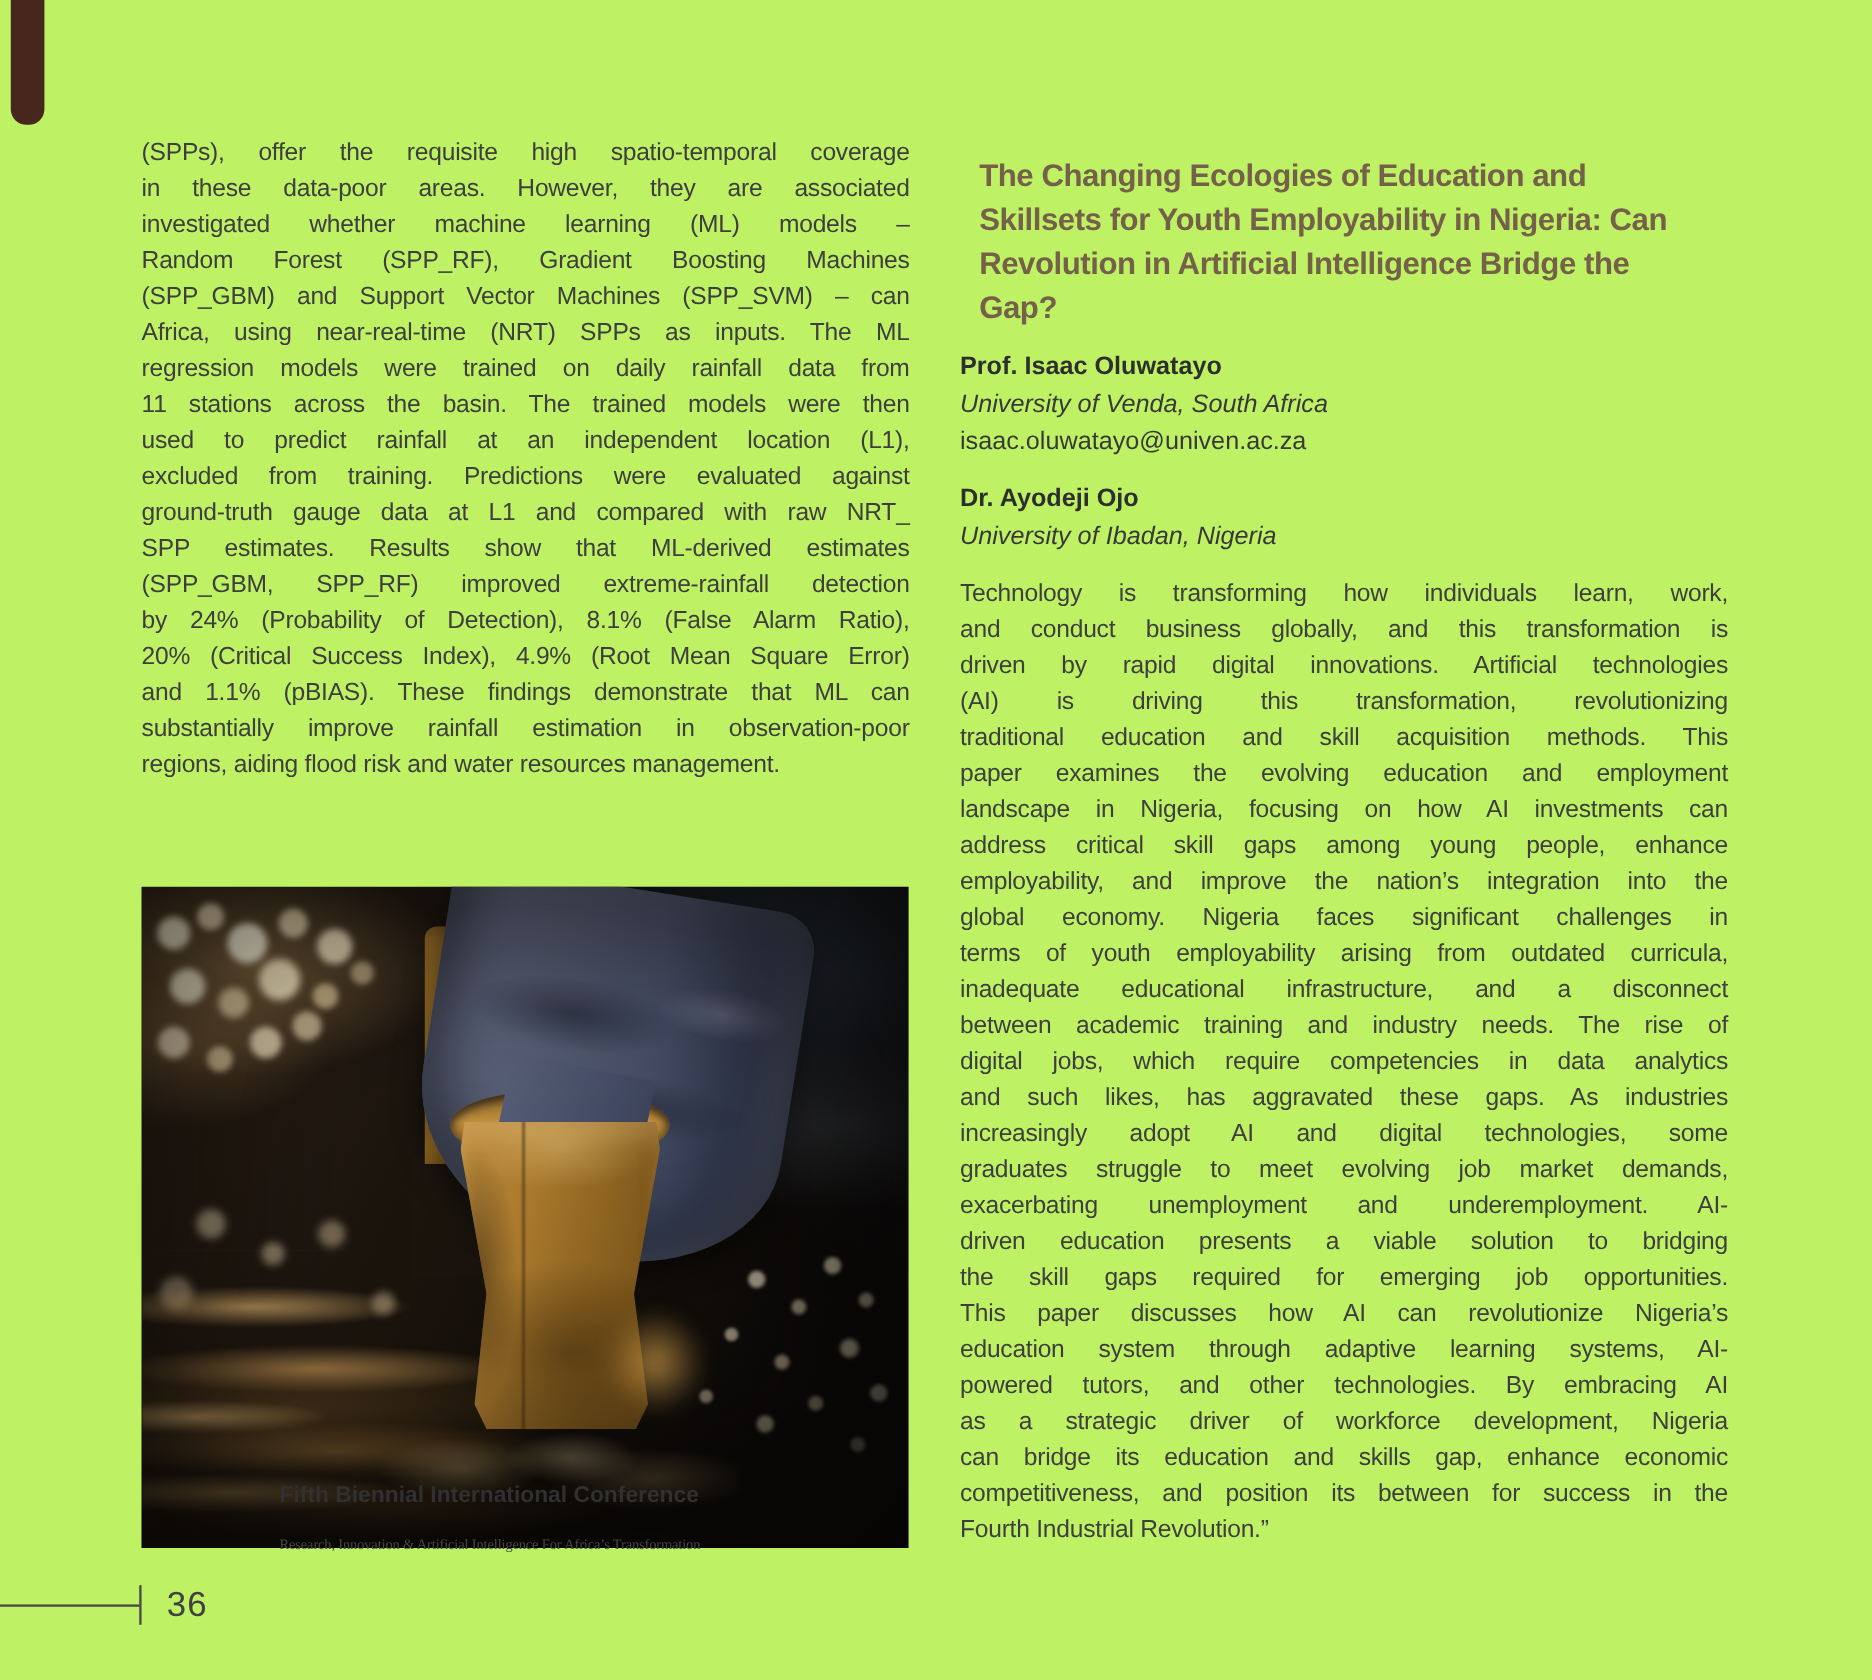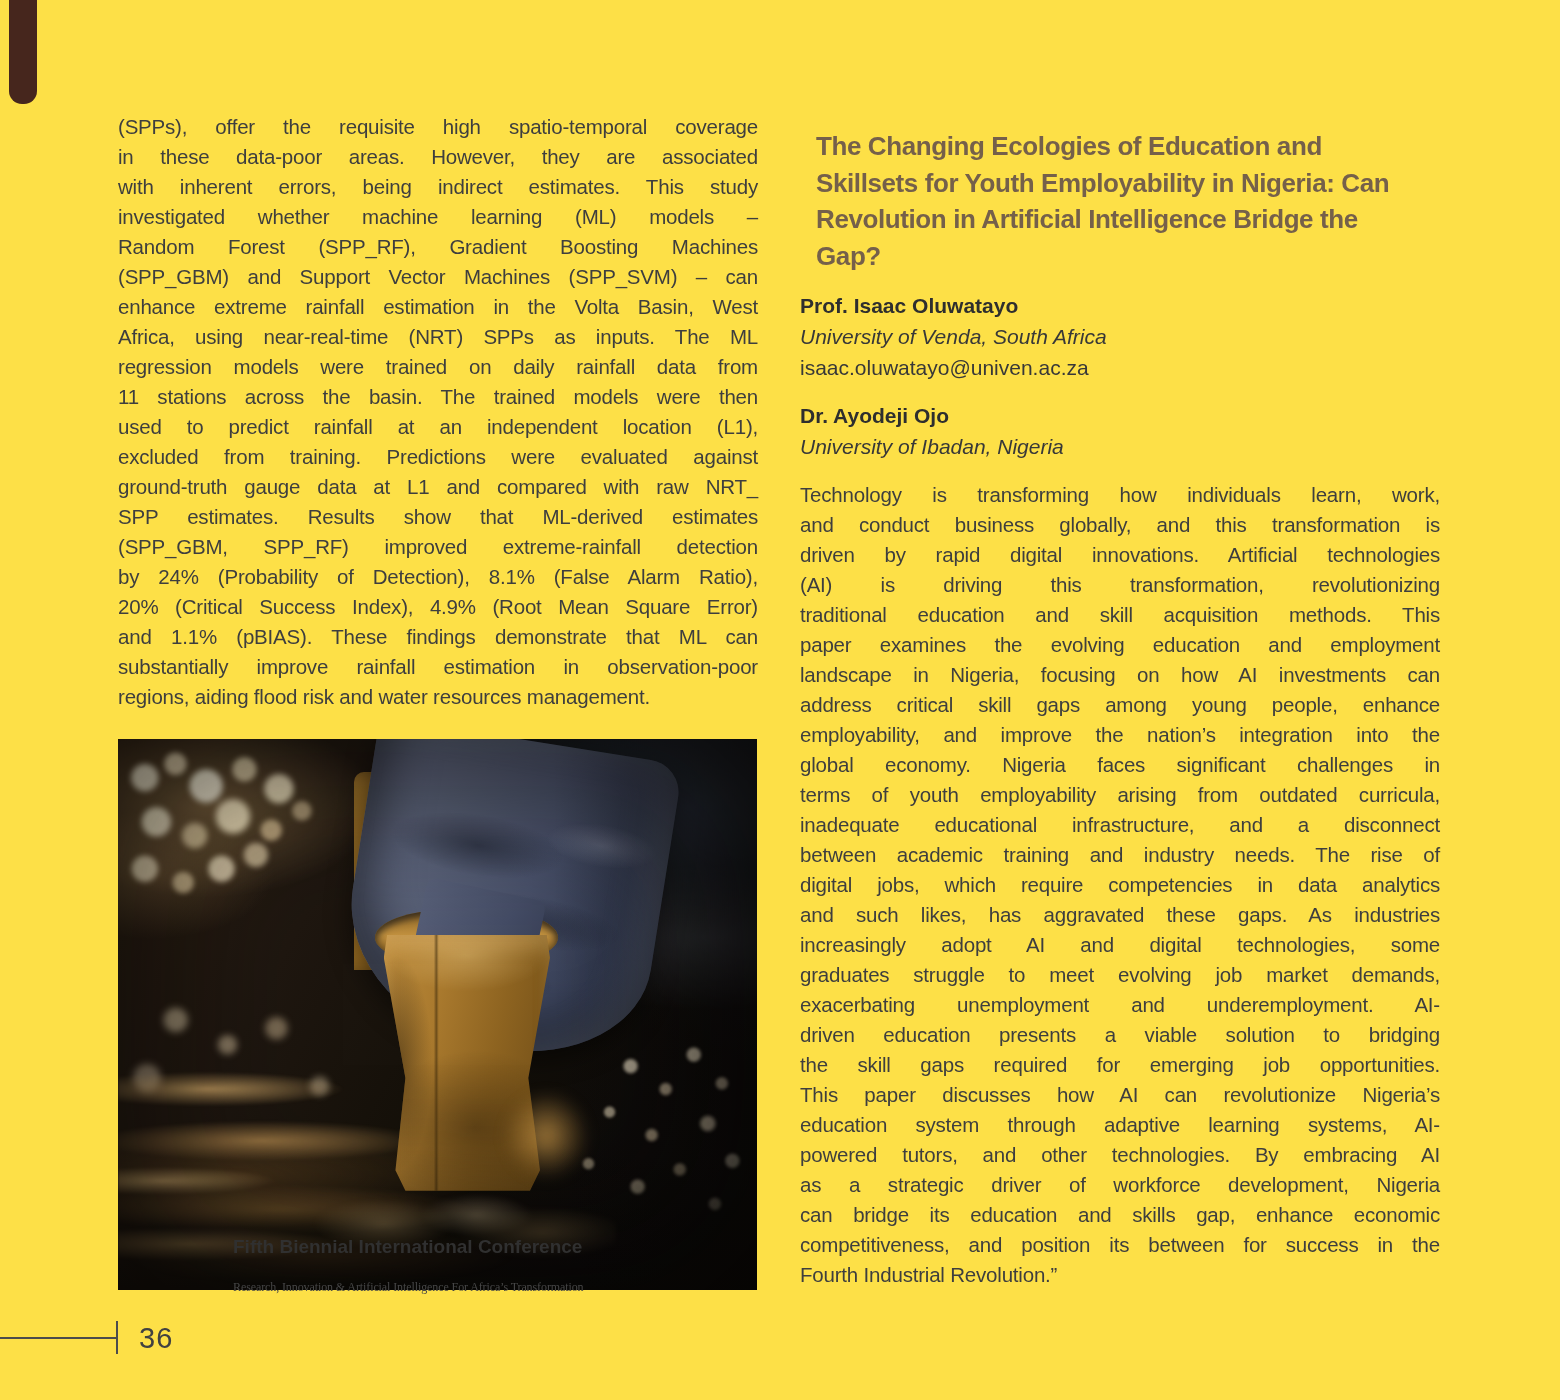--- a/index.html
+++ b/index.html
@@ -1,18 +1,18 @@
 <!DOCTYPE html>
 <html><head>
 <meta charset="utf-8">
 <style>
   html,body{margin:0;padding:0;background:#e8e8e8;}
   .page{
     position:relative;width:1560px;height:1400px;margin:0 auto;
-    background:#fde047;overflow:hidden;
+    background:#bef264;overflow:hidden;
     font-family:"Liberation Sans","DejaVu Sans",sans-serif;
     color:#3e3e3e;
   }
   
   .edge-tab{
     position:absolute;left:9px;top:0;width:28px;height:104px;
     background:#46261d;border-radius:0 0 13px 13px;
   }
   
   .col{position:absolute;width:640px;}
@@ -193,25 +193,23 @@
 </head>
 <body>
 
 <div class="page">
 
   <div class="edge-tab"></div>
 
   <div class="col left-col body-text">
       <div class="line">(SPPs), offer the requisite high spatio-temporal coverage</div>
       <div class="line">in these data-poor areas. However, they are associated</div>
-      <div class="line">with inherent errors, being indirect estimates. This study</div>
       <div class="line">investigated whether machine learning (ML) models –</div>
       <div class="line">Random Forest (SPP_RF), Gradient Boosting Machines</div>
       <div class="line">(SPP_GBM) and Support Vector Machines (SPP_SVM) – can</div>
-      <div class="line">enhance extreme rainfall estimation in the Volta Basin, West</div>
       <div class="line">Africa, using near-real-time (NRT) SPPs as inputs. The ML</div>
       <div class="line">regression models were trained on daily rainfall data from</div>
       <div class="line">11 stations across the basin. The trained models were then</div>
       <div class="line">used to predict rainfall at an independent location (L1),</div>
       <div class="line">excluded from training. Predictions were evaluated against</div>
       <div class="line">ground-truth gauge data at L1 and compared with raw NRT_</div>
       <div class="line">SPP estimates. Results show that ML-derived estimates</div>
       <div class="line">(SPP_GBM, SPP_RF) improved extreme-rainfall detection</div>
       <div class="line">by 24% (Probability of Detection), 8.1% (False Alarm Ratio),</div>
       <div class="line">20% (Critical Success Index), 4.9% (Root Mean Square Error)</div>

